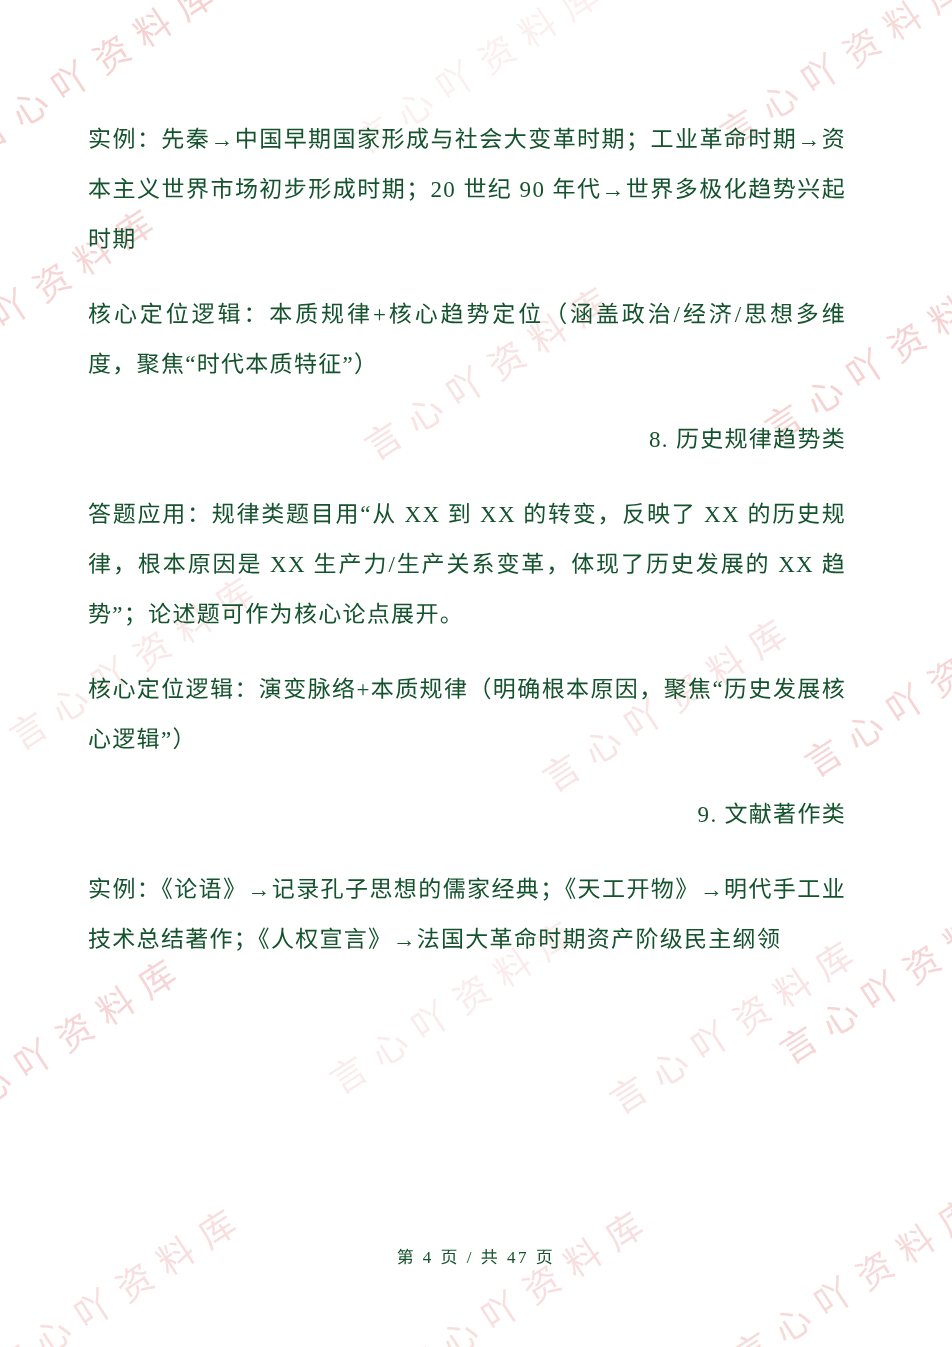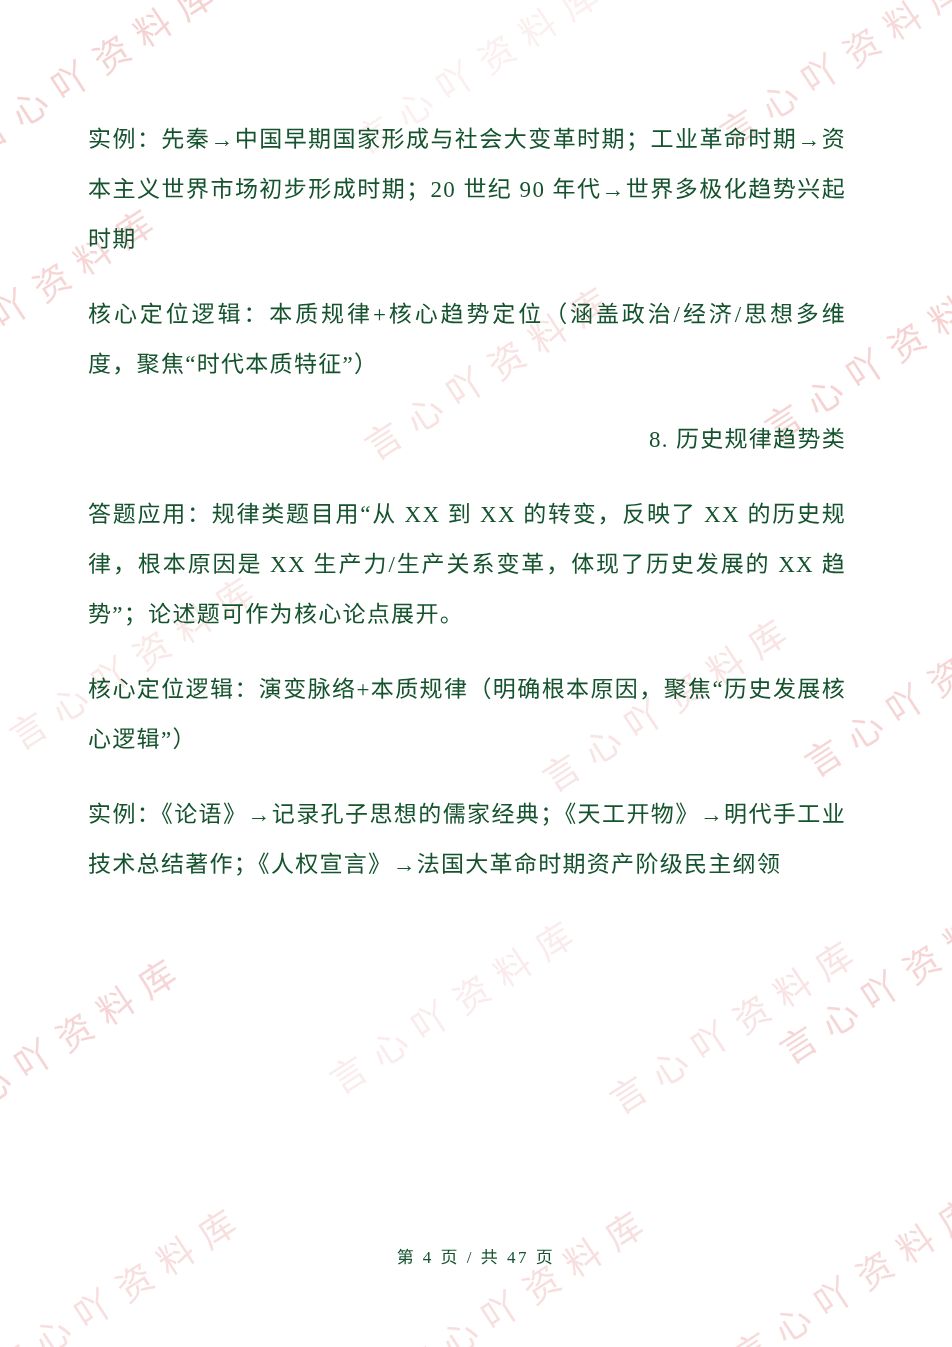--- a/index.html
+++ b/index.html
@@ -92,20 +92,21 @@
     <span class="wm" style="left:525px; top:1292px; opacity:.30">言心吖资料库</span>
     <span class="wm" style="left:858px; top:1278px; opacity:.35">言心吖资料库</span>
   </div>
 
   <div class="content">
     <p class="para">实例：先秦→中国早期国家形成与社会大变革时期；工业革命时期→资本主义世界市场初步形成时期；20 世纪 90 年代→世界多极化趋势兴起时期</p>
     <p class="para">核心定位逻辑：本质规律+核心趋势定位（涵盖政治/经济/思想多维度，聚焦“时代本质特征”）</p>
     <h2 class="heading">8.  历史规律趋势类</h2>
     <p class="para">答题应用：规律类题目用“从 XX 到 XX 的转变，反映了 XX 的历史规律，根本原因是 XX 生产力/生产关系变革，体现了历史发展的 XX 趋势”；论述题可作为核心论点展开。</p>
     <p class="para">核心定位逻辑：演变脉络+本质规律（明确根本原因，聚焦“历史发展核心逻辑”）</p>
+    <h2 class="heading">9.  文献著作类</h2>
     <p class="para">实例：《论语》→记录孔子思想的儒家经典；《天工开物》→明代手工业技术总结著作；《人权宣言》→法国大革命时期资产阶级民主纲领</p>
   </div>
 
   <div class="footer">
     <span>第 4 页 / 共 47 页</span>
   </div>
 
 </div>
 
 </body></html>

